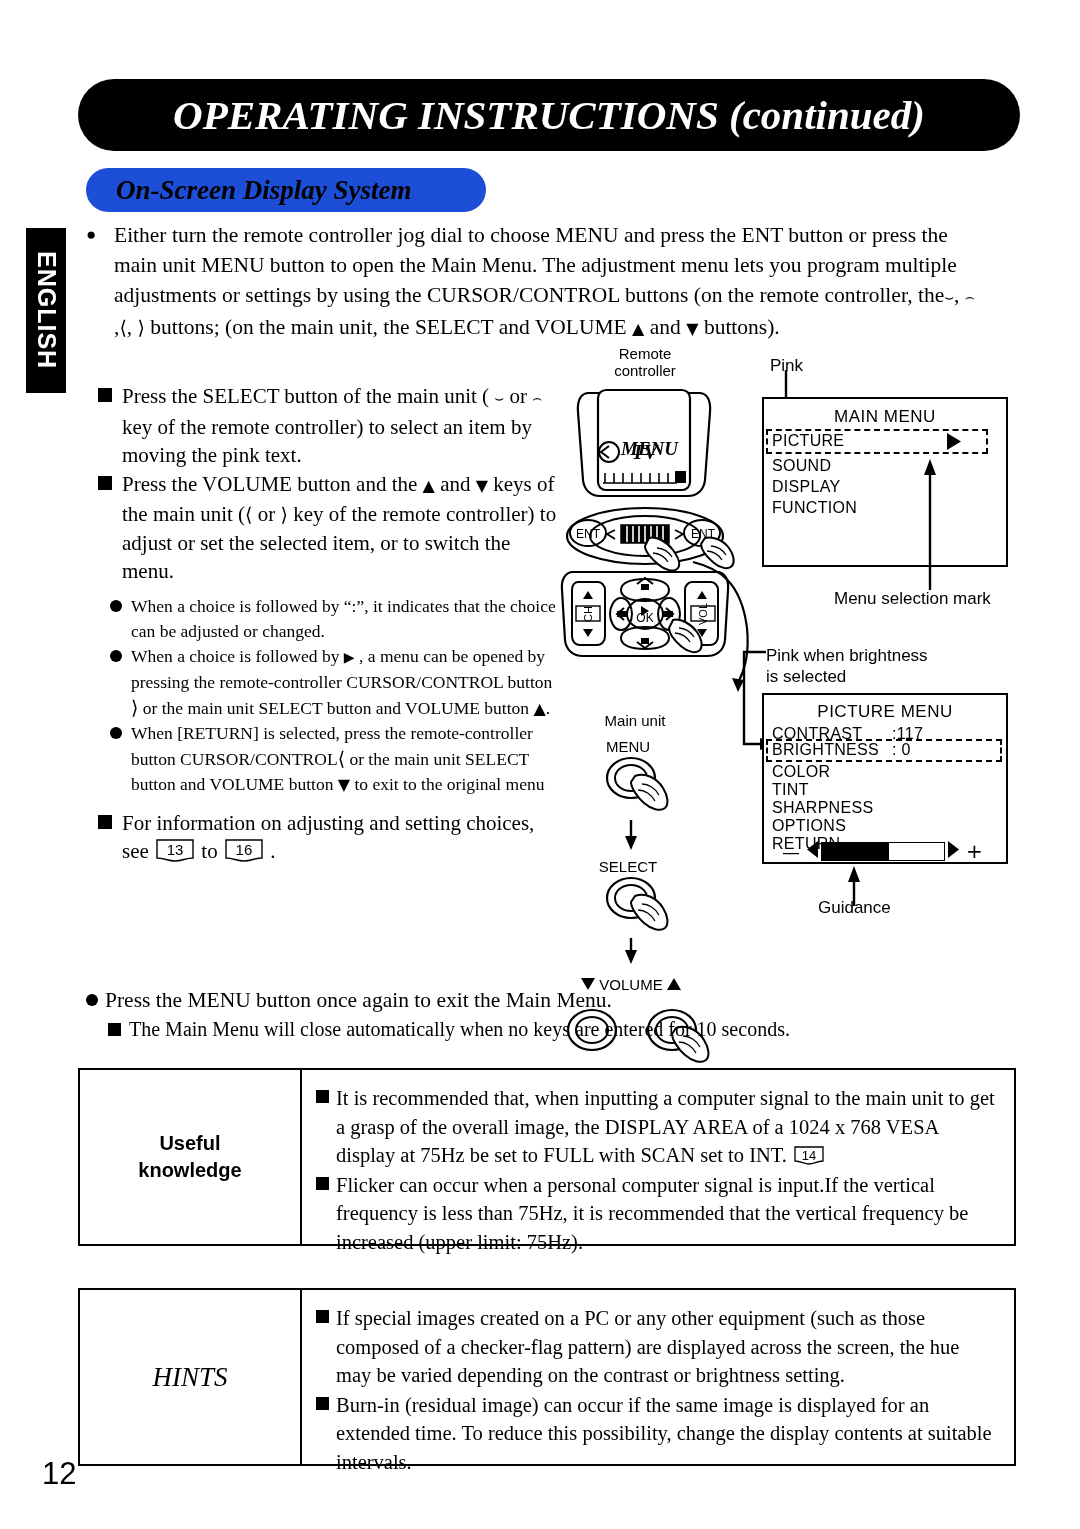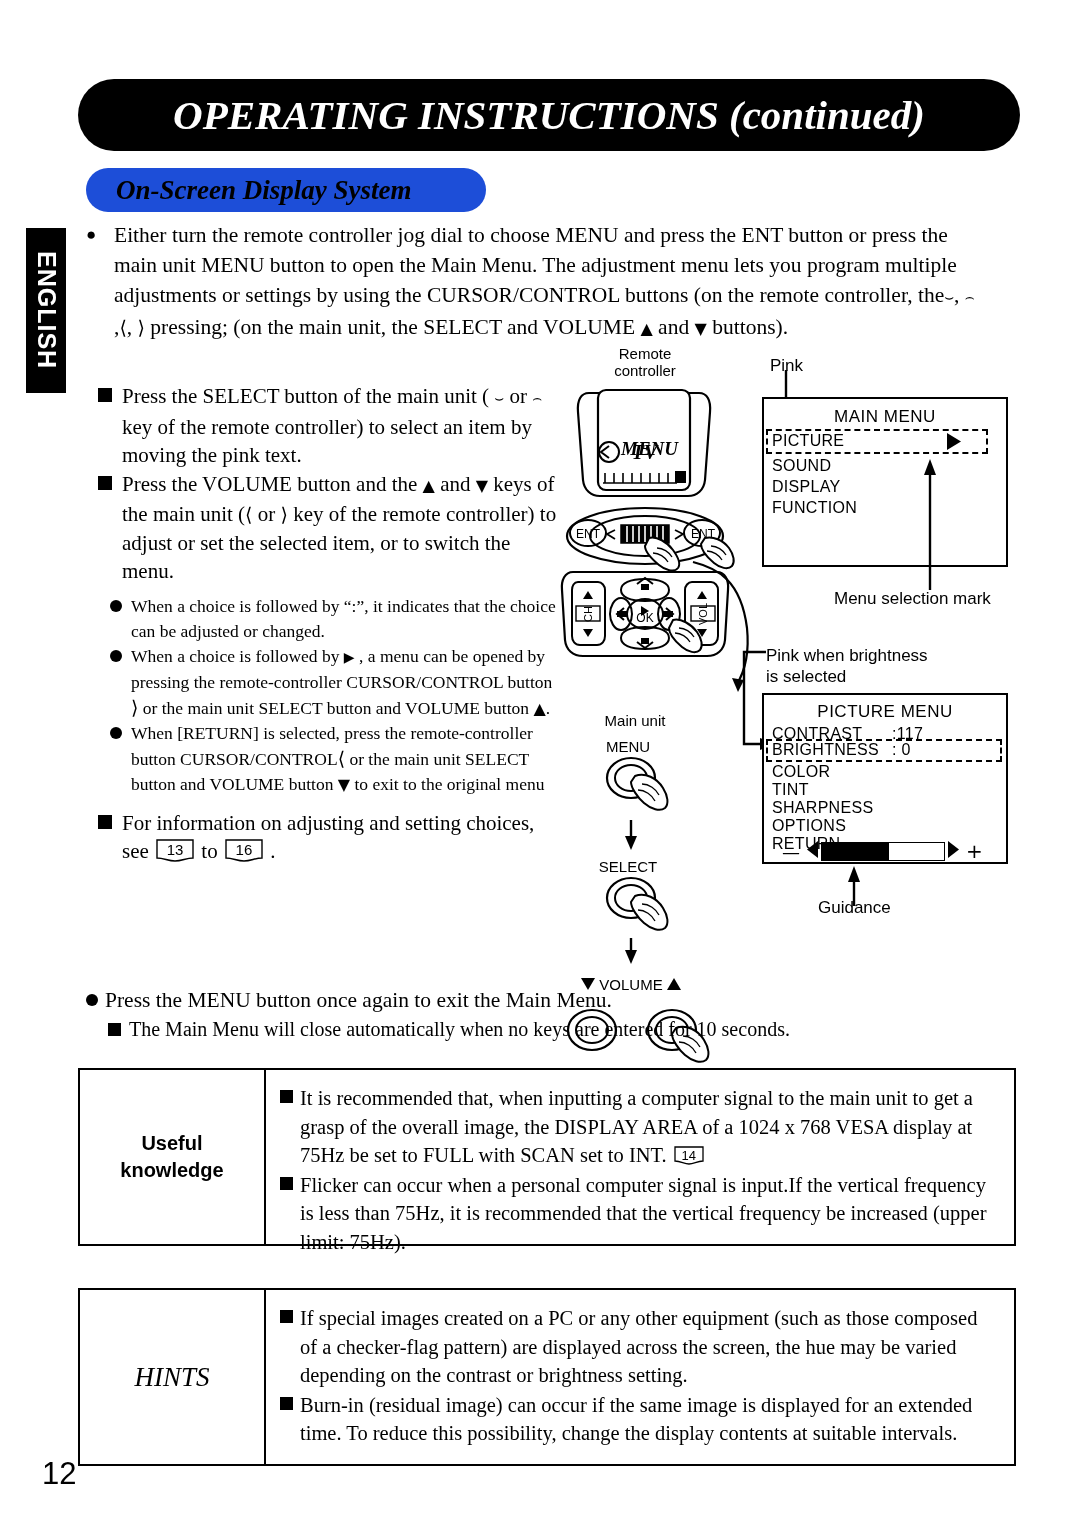--- a/index.html
+++ b/index.html
@@ -260,21 +260,21 @@
     margin-left: 22px;
   }
 
   .infobox {
     position: absolute;
     border: 2.5px solid #000;
     box-sizing: border-box;
     display: flex;
   }
   .infobox .labelcell {
-    width: 186px;
+    width: 222px;
     border-right: 2.5px solid #000;
     display: flex;
     align-items: center;
     justify-content: center;
     text-align: center;
     box-sizing: border-box;
   }
   .infobox .labelcell .lbl {
     font-family: "Liberation Sans", sans-serif;
     font-weight: bold;
@@ -328,21 +328,21 @@
 <div id="english-tab">
   <span class="vtext">ENGLISH</span>
 </div>
 
 <div class="intro">
   <span class="bulletdot">●</span>
   <div class="body">
     <div>Either turn the remote controller jog dial to choose  MENU and press the ENT button or press the</div>
     <div>main unit MENU button to open the Main Menu.  The adjustment menu lets you program multiple</div>
     <div><span>adjustments or settings by using the CURSOR/CONTROL buttons (on the remote controller, the</span><span class="arrowglyph">⌣</span><span>,</span> <span class="arrowglyph">⌢</span></div>
-    <div><span>,</span><span class="angl">⟨</span><span>, </span><span class="angl">⟩</span><span> pressing; (on the main unit, the SELECT and VOLUME </span><span class="tri-up">▲</span><span> and </span><span class="tri-dn">▼</span><span> buttons).</span></div>
+    <div><span>,</span><span class="angl">⟨</span><span>, </span><span class="angl">⟩</span><span> buttons; (on the main unit, the SELECT and VOLUME </span><span class="tri-up">▲</span><span> and </span><span class="tri-dn">▼</span><span> buttons).</span></div>
   </div>
 </div>
 
 <div id="left-column">
 
   <div class="lcitem">
     <span class="mk"></span>
     <span class="tx"><span>Press the SELECT button of the main unit ( </span><span class="arrowglyph">⌣</span><span> or </span><span class="arrowglyph">⌢</span><span> key of the remote controller) to select an item by moving the pink text.</span></span>
   </div>
 

